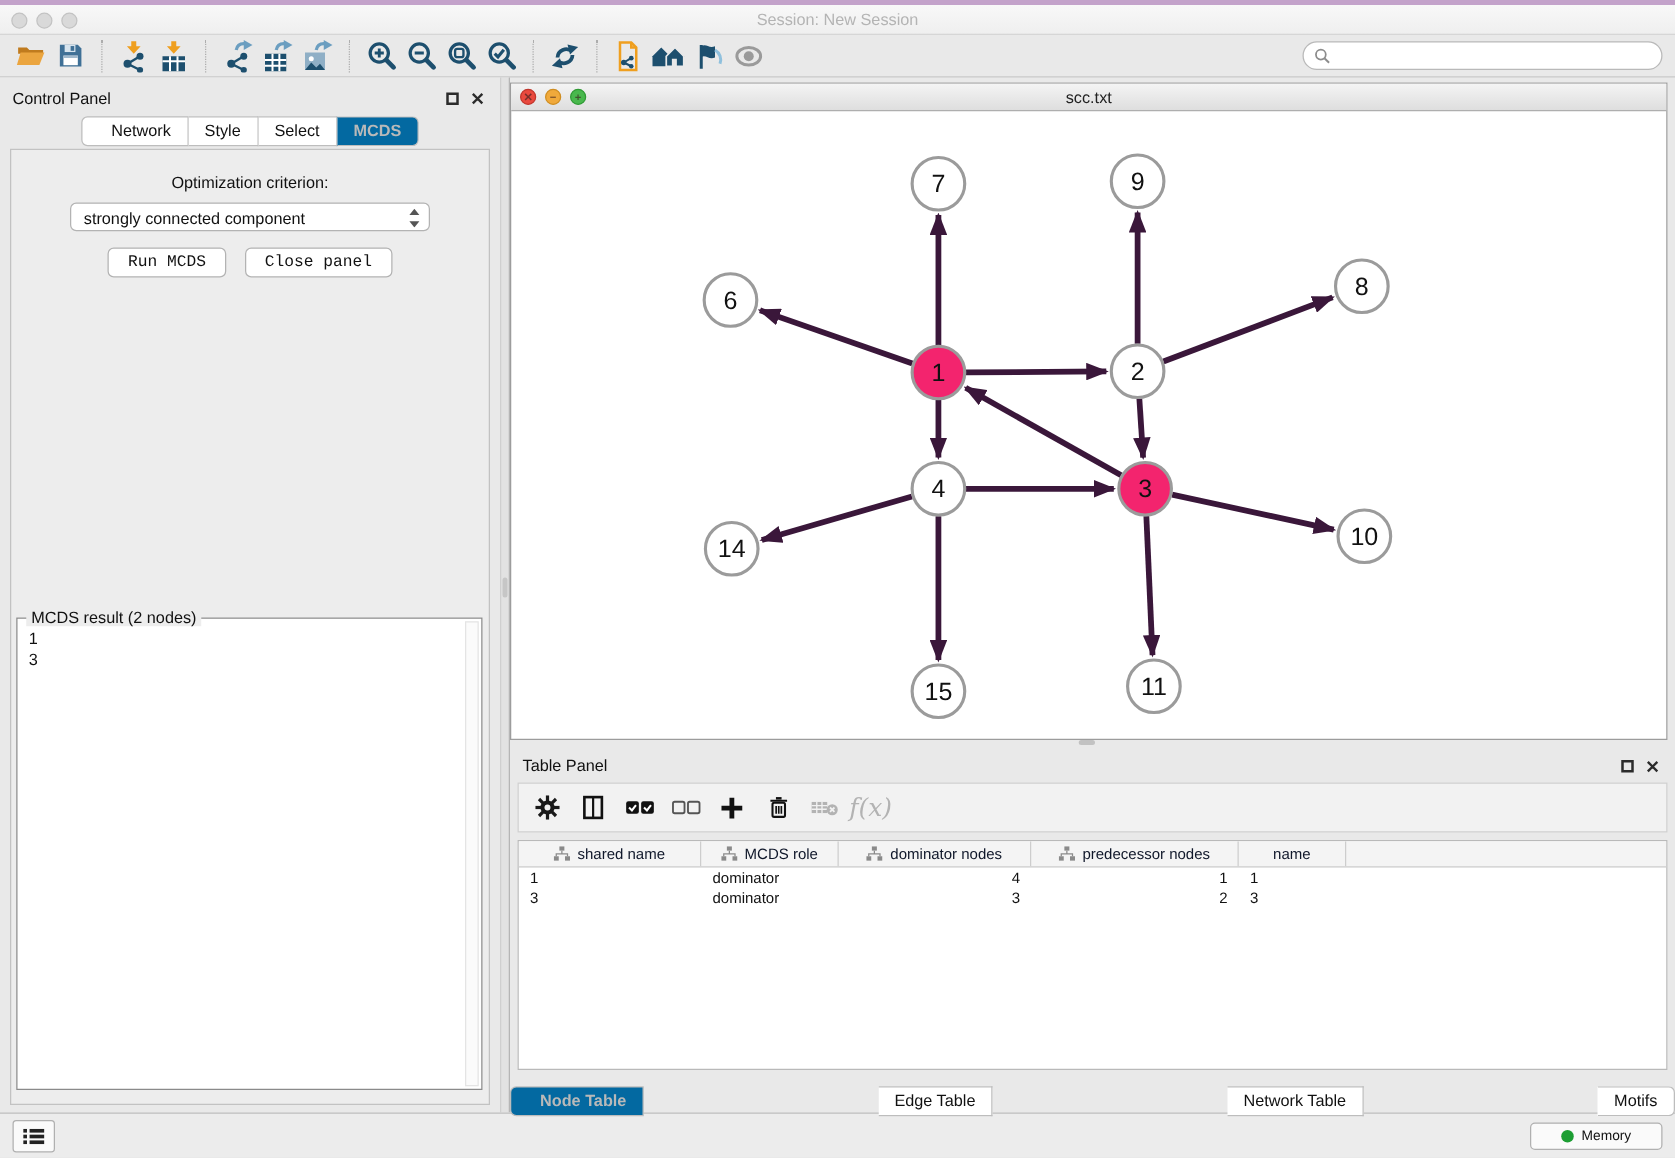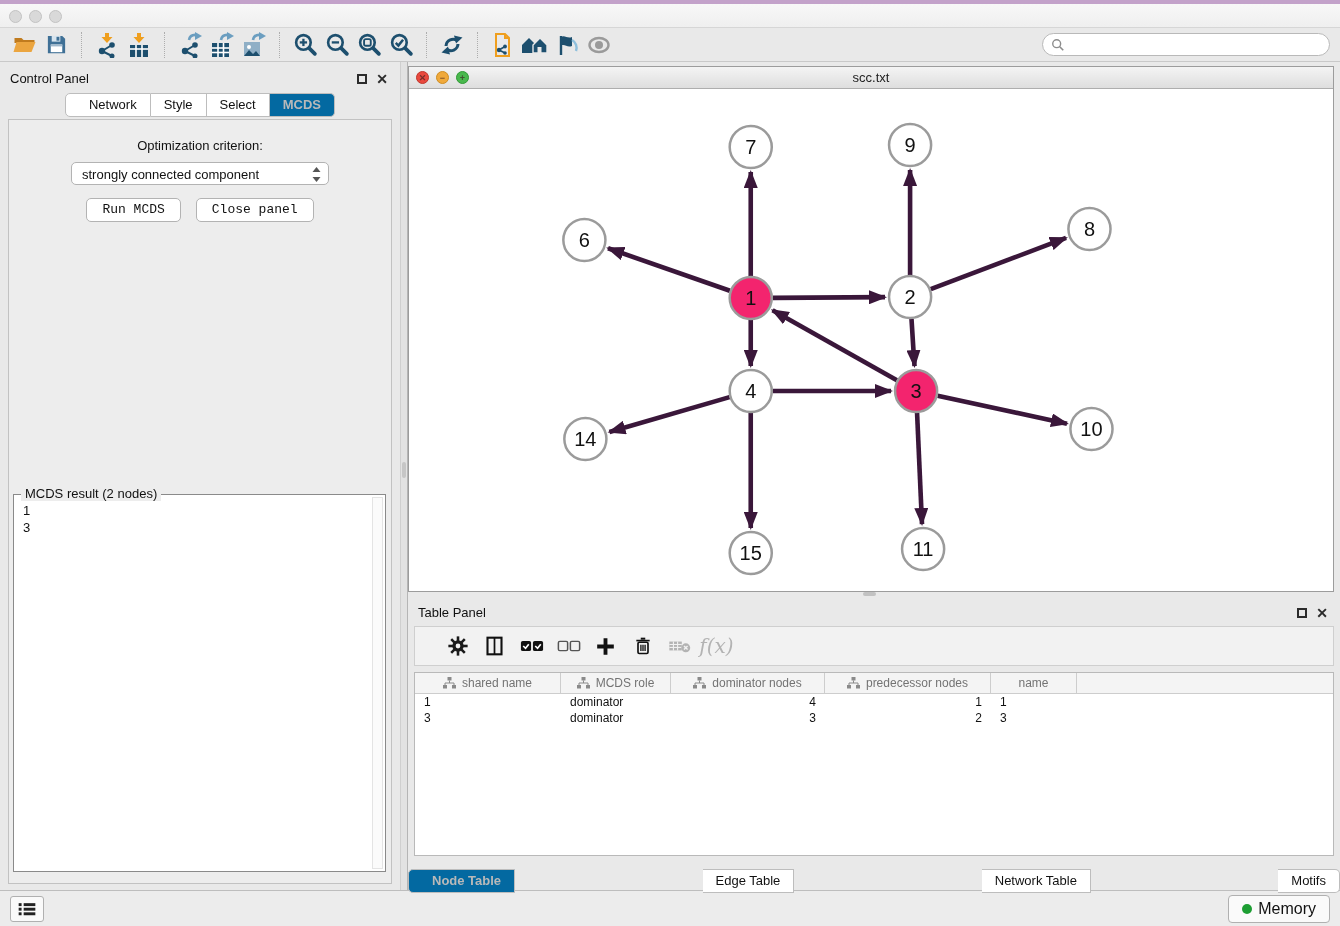--- a/index.html
+++ b/index.html
@@ -38,21 +38,21 @@
   .close-ico { font-size:14px; font-weight:bold; color:#2b2b2b; line-height:10px; }
   .tabs-row { display:flex; justify-content:center; margin-top:7px; position:relative; z-index:2; }
   .tab { font-size:13px; padding:3px 13px 4px; background:#fff; border:1px solid #bdbdbd;
          border-left:none; color:#111; cursor:default; white-space:nowrap; }
   .tab:first-child { border-left:1px solid #bdbdbd; border-radius:5px 0 0 5px;padding-left:23px; }
   .tab:last-child { border-radius:0 5px 5px 0; }
   .tab.selected { background:#0369a1; color:#b9b9b9;font-weight:bold; }
   .cp-body { position:absolute; left:8px; right:8px; top:57px; bottom:6px;
              border:1px solid #c2c2c2; background:#ededed; }
   .opt-label { margin-top:18px; text-align:center; font-size:13px; }
-  .selectbox { margin:9px auto 0; width:258px; height:23px; background:#fff;
+  .selectbox { margin:9px auto 0; width:288px; height:23px; background:#fff;
                border:1px solid #b3b3b3; border-radius:5px; display:flex; align-items:center;
                padding:1px 7px 0 10px; font-size:13px; }
   .selectbox .sel-val { flex:1; }
   .btn-row { display:flex; justify-content:center; gap:15px; margin-top:13px; }
   .btn { background:#fff; border:1px solid #b3b3b3; border-radius:5px;
          padding:3px 15px 4px; font-size:13px; color:#111;font-family:Liberation Mono, monospace; }
   .result { position:absolute; left:4px; right:5px; top:374px; bottom:11px;
             border:1px solid #8a8a8a; background:#fff; }
   .result-legend { position:absolute; top:-9px; left:7px; background:#ededed;
                    padding:0 4px; font-size:13px; }
@@ -84,50 +84,51 @@
 
   
   #h-divider { position:absolute; left:408px; right:0; top:530px; height:4px; }
   .h-handle { position:absolute; left:455px; top:0; width:13px; height:4px;
               background:#c2c2c2; border-radius:2px; }
 
   
   #table-panel { position:absolute; left:408px; top:534px; right:0; bottom:0; background:#e9e9e9; }
   .tp-toolbar { position:absolute; left:6px; right:6px; top:30px; height:40px;
                 background:#f2f2f2; border:1px solid #cfcfcf;
-                display:flex; align-items:center; padding-left:24px; }
+                display:flex; align-items:center; padding-left:4px; }
   .ttbtn { width:37px; display:flex; justify-content:center; align-items:center; }
   .fx { font-family:"DejaVu Serif", serif; font-style:italic; font-size:20px; color:#b3b3b3; }
   .tp-table { position:absolute; left:6px; right:6px; top:76px; height:184px;
               border:1px solid #b9b9b9; background:#fff; overflow:hidden; }
   .thead { display:flex; height:21px; background:#f4f4f4; border-bottom:1px solid #cdcdcd; }
   .th { display:flex; align-items:center; justify-content:center; gap:6px;
-        font-size:12px; color:#737373; border-right:1px solid #cdcdcd; }
+        font-size:12px; color:#0f172a; border-right:1px solid #cdcdcd; }
   .tr { display:flex; height:16px; font-size:12px; color:#111; align-items:center; }
   .td { padding:0 9px; overflow:hidden; white-space:nowrap; }
   .tp-tabs { position:absolute; left:0; right:0; top:266px; display:flex; justify-content:space-between; }
 
   
   #status { position:absolute; bottom:0; left:0; right:0; height:36px; background:#ececec;
             border-top:1px solid #bdbdbd; display:flex; align-items:center; padding:0 10px; }
   .list-btn { width:34px; height:26px; background:#fafafa; border:1px solid #b0b0b0;
               border-radius:3px; display:flex; align-items:center; justify-content:center; }
   .mem-btn { margin-left:auto; display:flex; align-items:center; gap:6px; background:#fafafa;
-             border:1px solid #b0b0b0; border-radius:4px; padding:4px 13px; font-size:16px; }
+             border:1px solid #b0b0b0; border-radius:4px; padding:4px 24px; font-size:11px; }
   .mem-dot { width:10px; height:10px; border-radius:50%; background:#1d9e33; }
 </style>
 </head>
 <body>
 
 <div id="titlebar">
   <div class="lights-inactive">
     <div class="lightg"></div>
     <div class="lightg"></div>
     <div class="lightg"></div>
   </div>
+  <div class="wtitle">Session: New Session</div>
 </div>
 
 <div id="toolbar">
   <div class="tbtn">
     <svg width="25" height="24" viewBox="0 0 24 24">
         <path fill="#c07b1e" d="M2 5h7l2 2h11v3H2z"></path>
         <path fill="#eba53f" d="M4 9h19l-4 10H1z"></path>
       </svg>
   </div>
   <div class="tbtn">

